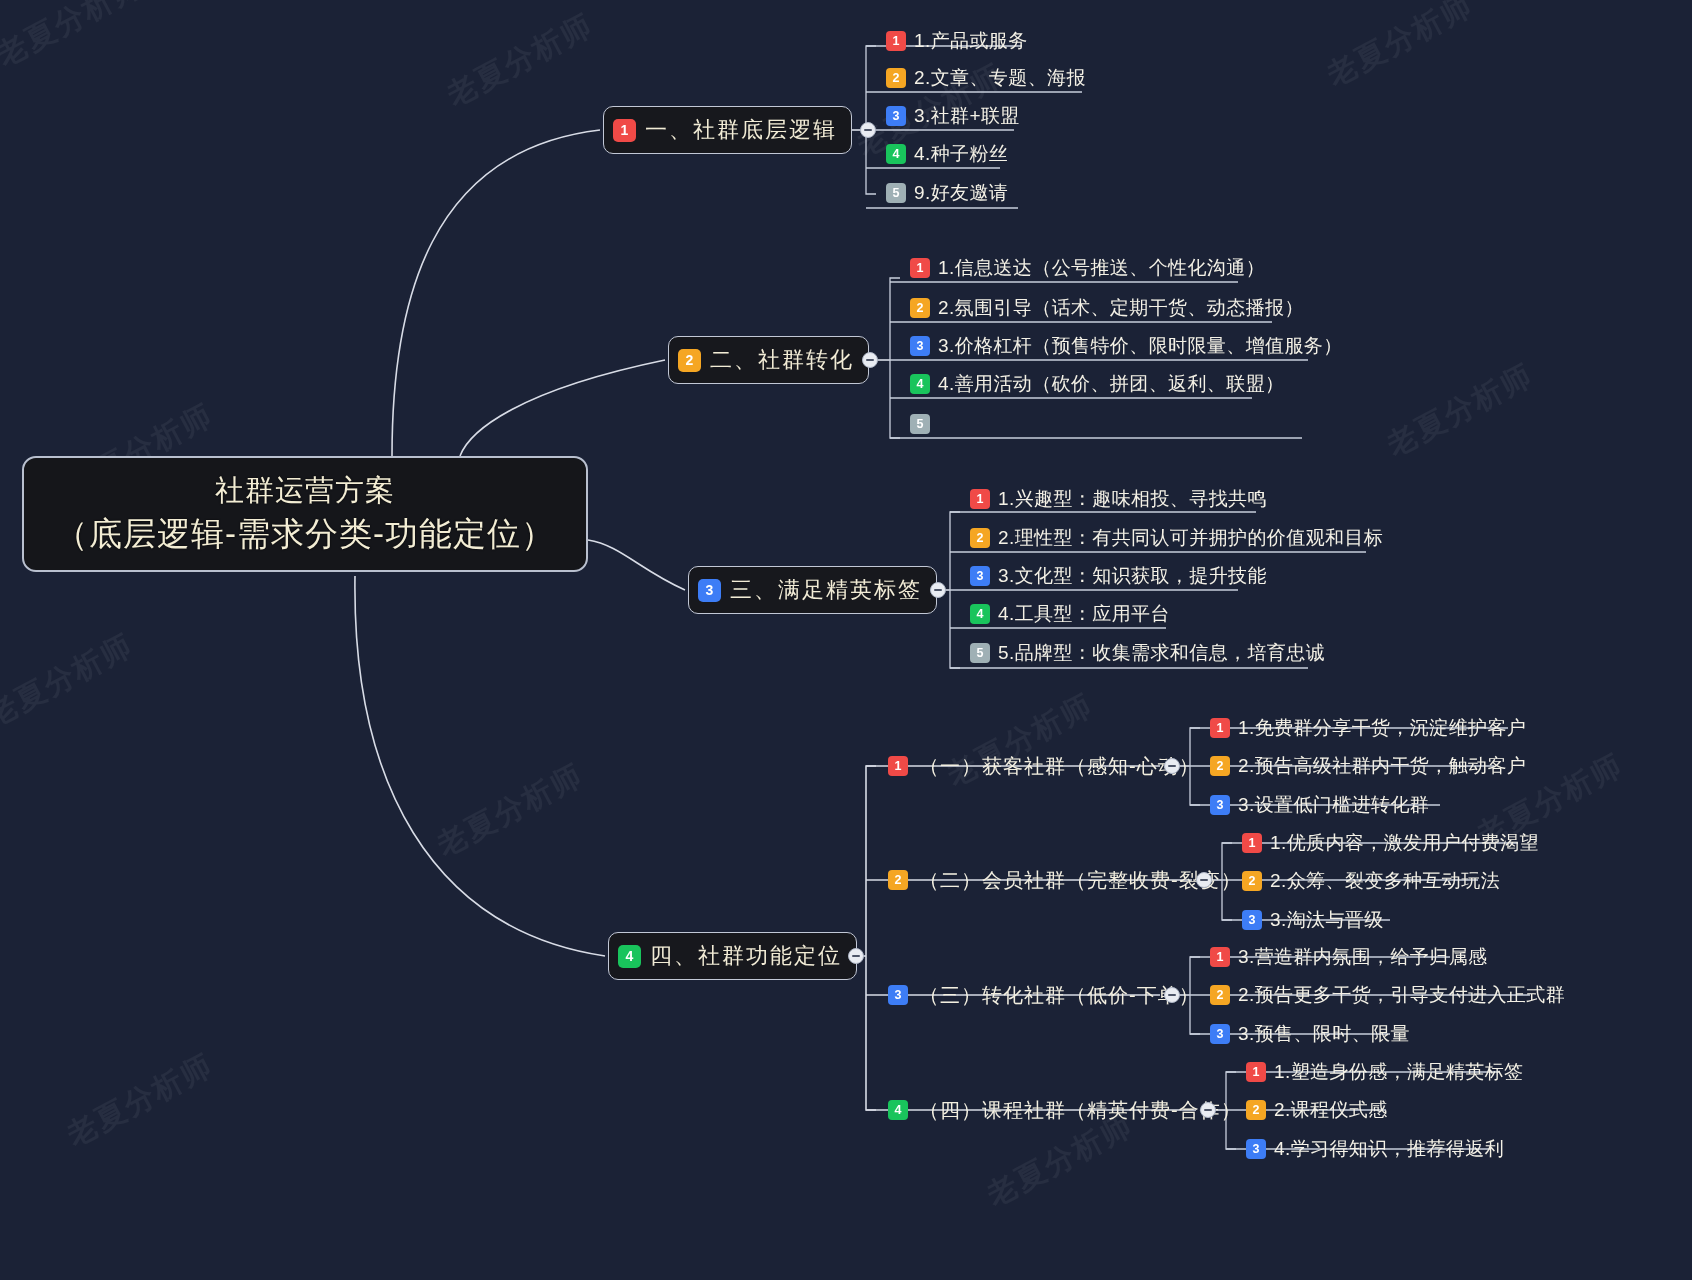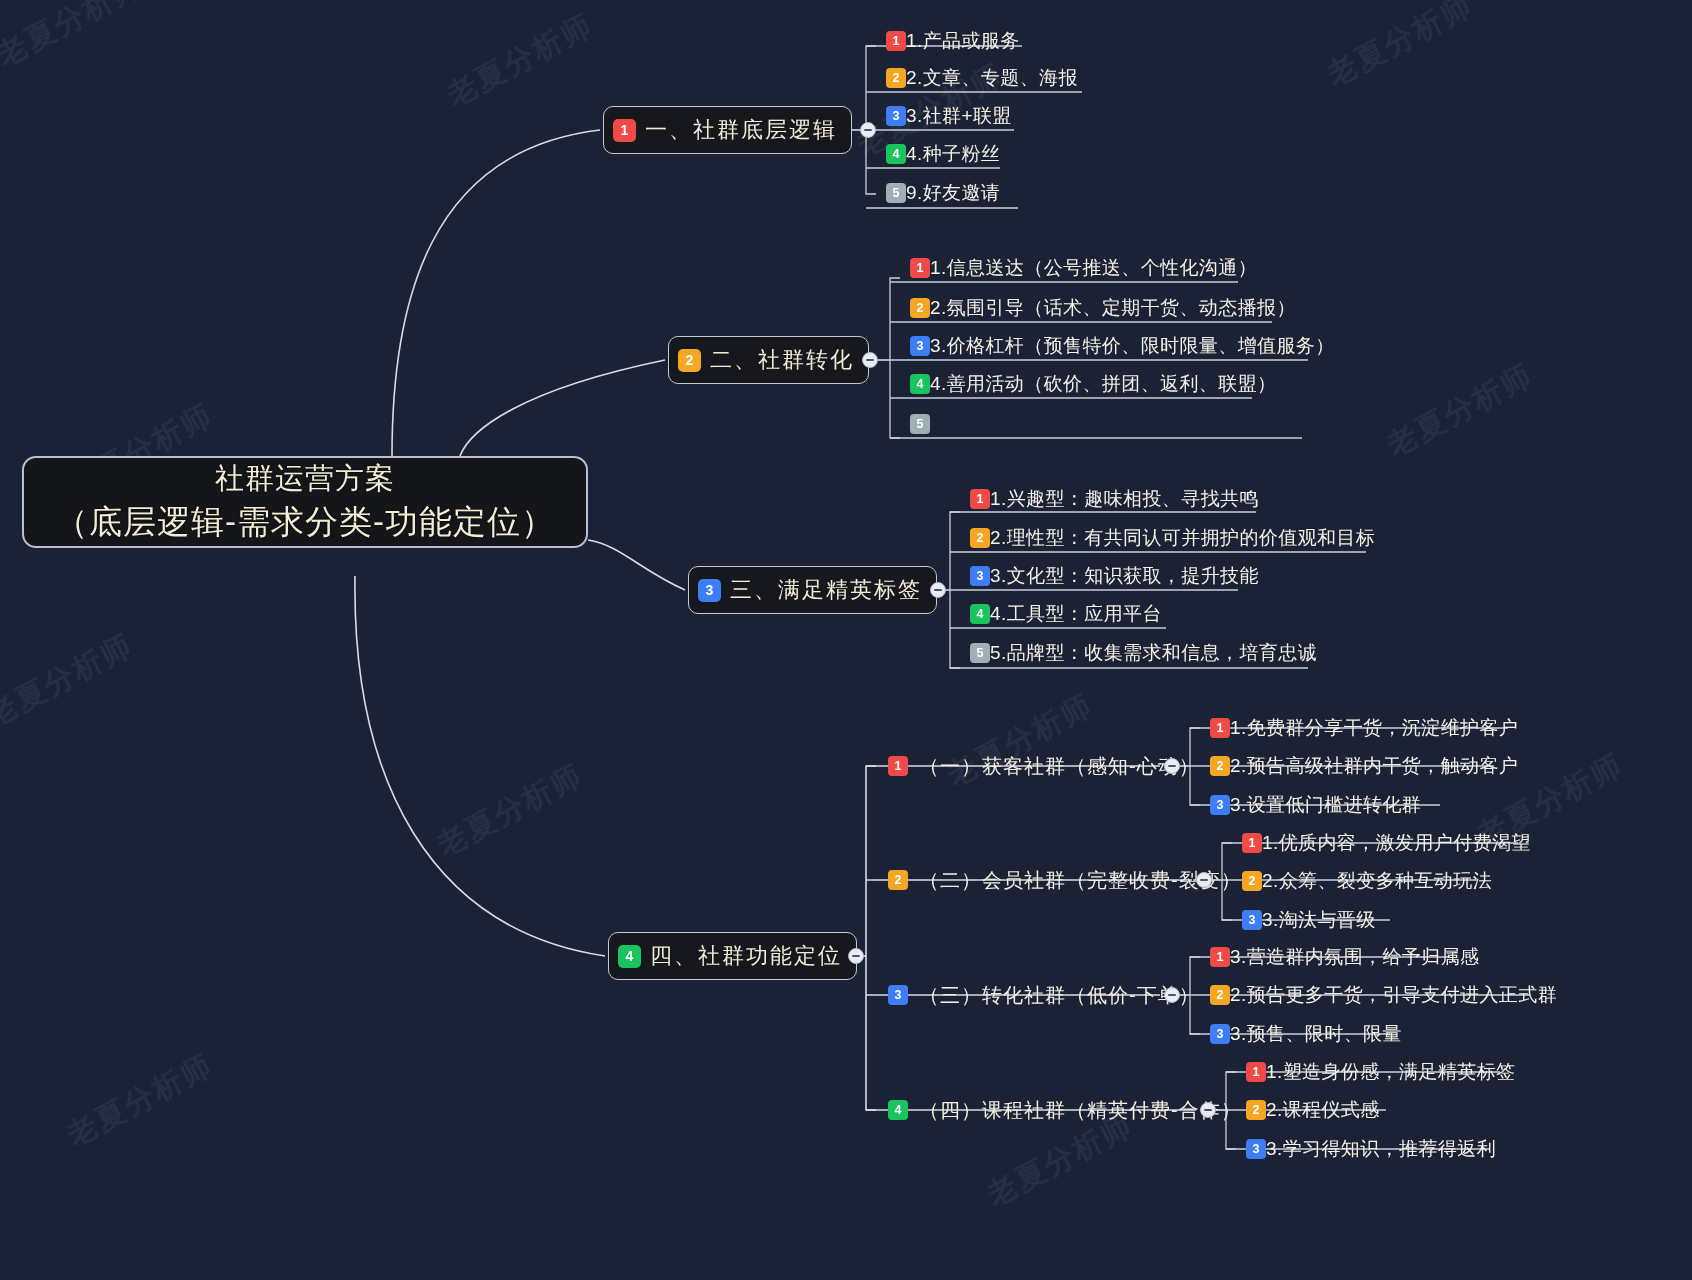--- a/index.html
+++ b/index.html
@@ -28,21 +28,21 @@
 
   
   svg.links{position:absolute;left:0;top:0;width:1692px;height:1280px;pointer-events:none;}
   svg.links path,svg.links line{fill:none;stroke:#d8dce6;stroke-width:1.6;}
   svg.links .thin{stroke-width:1.3;stroke:#c9cfdd;}
 
   
   .root{
     position:absolute;
     left:22px;top:456px;
-    width:566px;height:92px;
+    width:566px;height:116px;
     background:#15161a;
     border:2px solid #b9c0cf;
     border-radius:14px;
     display:flex;align-items:center;justify-content:center;
     box-sizing:border-box;
   }
   .root-text{
     color:#f3edd4;
     font-size:29px;
     line-height:1.42;
@@ -91,21 +91,21 @@
   
   .leaf{
     position:absolute;
     height:30px;
     display:flex;align-items:center;
     white-space:nowrap;
   }
   .leaf .ltxt{
     color:#f4f1e6;
     font-size:19px;
-    margin-left:0;
+    margin-left:8px;
     letter-spacing:.4px;
   }
 
   
   .mid{
     position:absolute;
     height:32px;
     display:flex;align-items:center;
     white-space:nowrap;
   }
@@ -368,16 +368,16 @@
   <div class="leaf" style="left:1246px;top:1057px;">
     <span class="badge sm b1">1</span>
     <span class="ltxt">1.塑造身份感，满足精英标签</span>
   </div>
   <div class="leaf" style="left:1246px;top:1095px;">
     <span class="badge sm b2">2</span>
     <span class="ltxt">2.课程仪式感</span>
   </div>
   <div class="leaf" style="left:1246px;top:1134px;">
     <span class="badge sm b3">3</span>
-    <span class="ltxt">3.学习得知识，推荐得返利</span>
+    <span class="ltxt">4.学习得知识，推荐得返利</span>
   </div>
 
 </div>
 
 </body></html>

